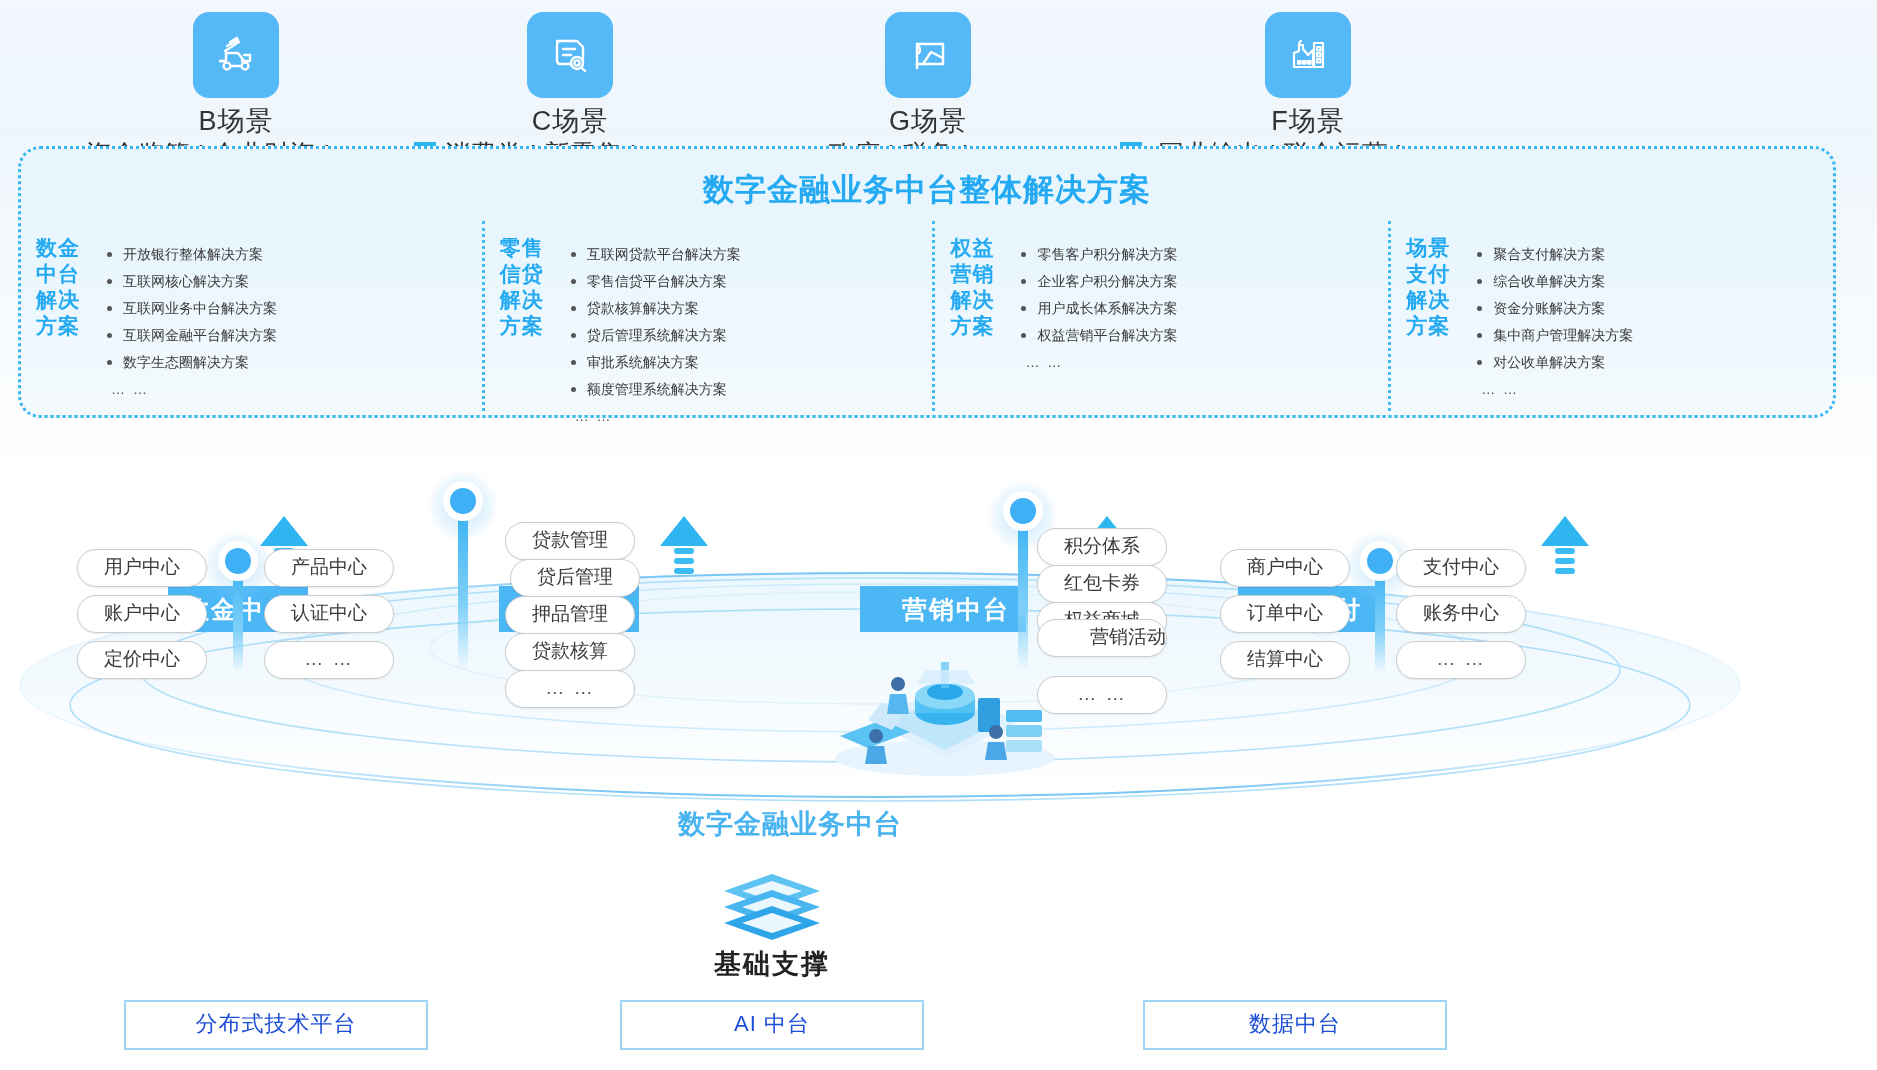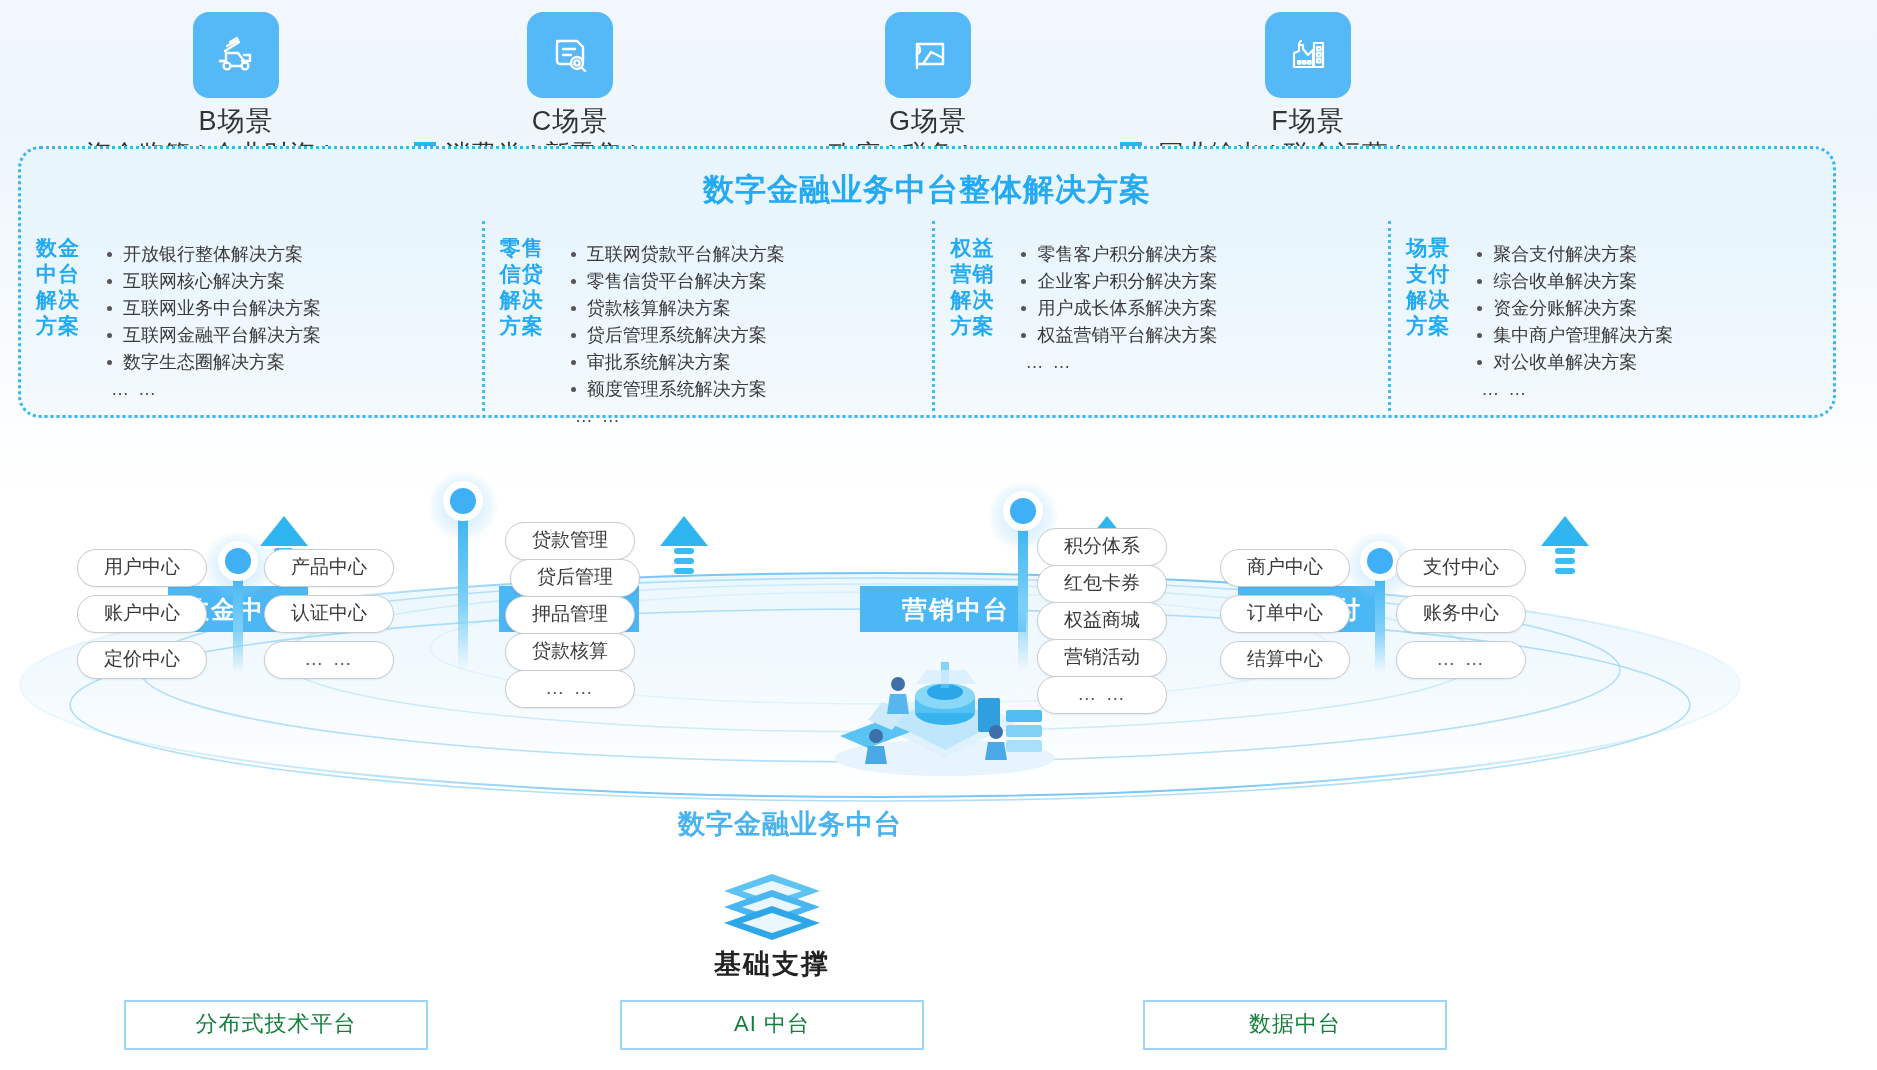--- a/index.html
+++ b/index.html
@@ -33,21 +33,21 @@
   .cols{position:absolute;left:0;top:72px;width:100%;height:190px;display:flex;}
   .col{position:relative;display:flex;align-items:flex-start;}
   .col + .col{border-left:3px dotted #41bdf2;}
   .col-label{
     width:74px;flex:0 0 74px;color:#24aaf2;font-weight:bold;font-size:21px;
     line-height:26px;text-align:center;padding-top:14px;letter-spacing:1px;
   }
   .col-list{flex:1;padding-left:8px;padding-top:4px;}
   .col-list li{
     list-style:none;position:relative;padding-left:20px;
-    font-size:18px;line-height:27px;color:#3a3a3a;white-space:nowrap;
+    font-size:14px;line-height:27px;color:#3a3a3a;white-space:nowrap;
   }
   .col-list li:before{
     content:"";position:absolute;left:4px;top:11px;width:5px;height:5px;
     border-radius:50%;background:#555;
   }
   .col-list li.dots:before{display:none;}
   .col-list li.dots{padding-left:8px;color:#4a4a4a;letter-spacing:2px;}
 
   
   .dn-arrow{position:absolute;width:46px;height:78px;}
@@ -107,21 +107,21 @@
   }
 
   
   .base-stack{position:absolute;left:712px;top:870px;width:120px;height:70px;}
   .base-title{
     position:absolute;left:672px;top:946px;width:200px;text-align:center;
     font-size:27px;font-weight:bold;color:#222;letter-spacing:2px;
   }
   .base-box{
     position:absolute;height:46px;line-height:44px;text-align:center;
-    border:2px solid #9ed5f7;background:#fff;font-size:22px;color:#15803d;letter-spacing:1px;
+    border:2px solid #9ed5f7;background:#fff;font-size:22px;color:#1d4ed8;letter-spacing:1px;
   }
   
   .illus{position:absolute;left:810px;top:640px;width:270px;height:145px;}
 </style>
 </head>
 <body>
 
 <div class="scenario-row">
 
   <div class="scenario" style="left:86px;">
@@ -353,21 +353,21 @@
 
 <div class="pill" style="left:505px;top:522px;width:128px;">贷款管理</div>
 <div class="pill" style="left:510px;top:559px;width:128px;">贷后管理</div>
 <div class="pill" style="left:505px;top:596px;width:128px;">押品管理</div>
 <div class="pill" style="left:505px;top:633px;width:128px;">贷款核算</div>
 <div class="pill dots" style="left:505px;top:670px;width:128px;">… …</div>
 
 <div class="pill" style="left:1037px;top:528px;width:128px;">积分体系</div>
 <div class="pill" style="left:1037px;top:565px;width:128px;">红包卡券</div>
 <div class="pill" style="left:1037px;top:602px;width:128px;">权益商城</div>
-<div class="pill" style="left:1037px;top:639px;width:128px;">营销活动</div>
+<div class="pill" style="left:1037px;top:619px;width:128px;text-align:right;">营销活动</div>
 <div class="pill dots" style="left:1037px;top:676px;width:128px;">… …</div>
 
 <div class="pill" style="left:1220px;top:549px;width:128px;">商户中心</div>
 <div class="pill" style="left:1220px;top:595px;width:128px;">订单中心</div>
 <div class="pill" style="left:1220px;top:641px;width:128px;">结算中心</div>
 <div class="pill" style="left:1396px;top:549px;width:128px;">支付中心</div>
 <div class="pill" style="left:1396px;top:595px;width:128px;">账务中心</div>
 <div class="pill dots" style="left:1396px;top:641px;width:128px;">… …</div>
 
 <div class="illus">

